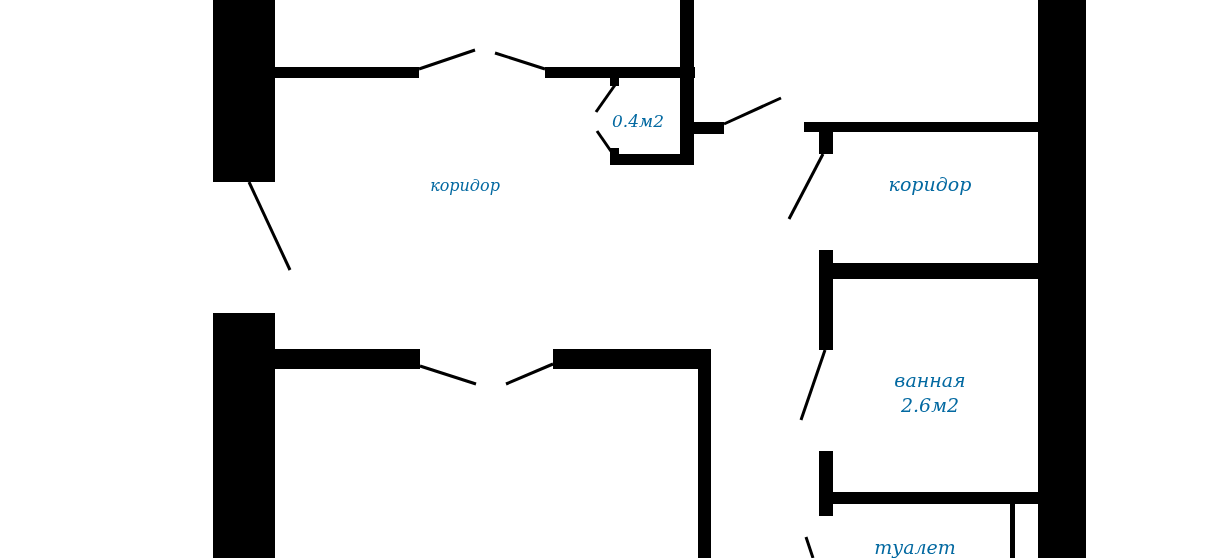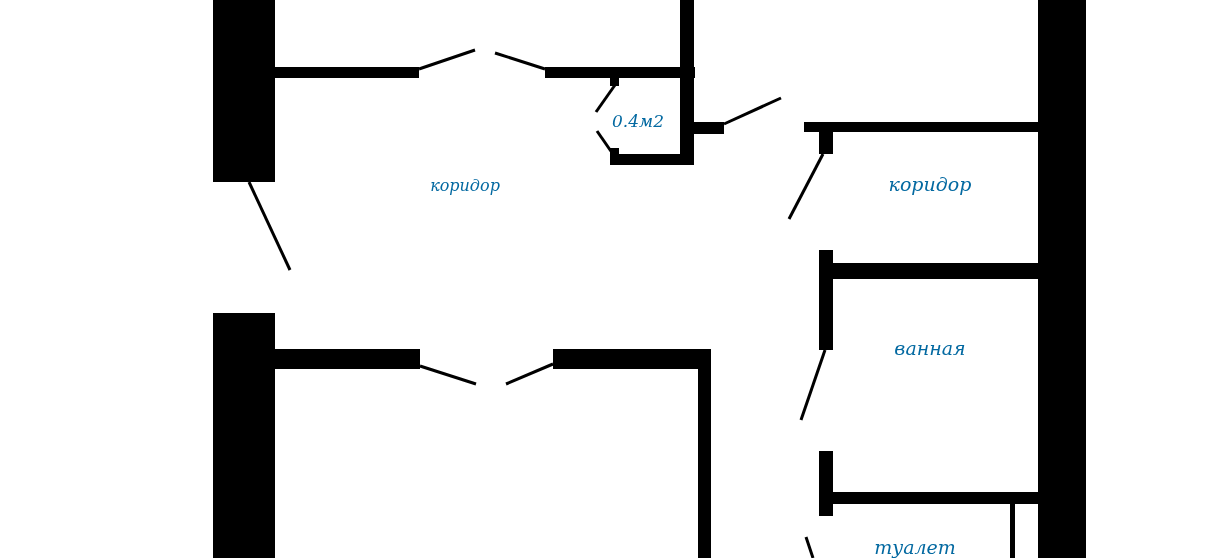--- a/index.html
+++ b/index.html
@@ -14,21 +14,21 @@
     font-weight: normal;
     color: #0369a1;
     text-align: center;
     line-height: 1.3;
     white-space: nowrap;
   }
   .label .name, .label .area { display: block; }
   #lbl-corridor { left: 380px; top: 176px; width: 170px; font-size: 16px; }
   #lbl-closet { left: 596px; top: 110px; width: 84px; font-size: 17px; }
   #lbl-storage { left: 850px; top: 172px; width: 160px; font-size: 19px; }
-  #lbl-bath { left: 850px; top: 336px; width: 160px; font-size: 19px; text-align: center; }
+  #lbl-bath { left: 850px; top: 368px; width: 160px; font-size: 19px; text-align: center; }
   #lbl-toilet { left: 845px; top: 535px; width: 140px; font-size: 19px; }
 </style>
 </head>
 <body>
 
 <div id="floor-plan">
   <svg id="plan" viewBox="0 0 1206 558" xmlns="http://www.w3.org/2000/svg">
 
     <rect class="wall" x="213" y="0" width="62" height="182"></rect>
     <rect class="wall" x="213" y="313" width="62" height="245"></rect>
@@ -78,18 +78,19 @@
   <div class="label" id="lbl-closet">
     <span class="area">0.4м2</span>
   </div>
 
   <div class="label" id="lbl-storage">
     <span class="name">коридор</span>
   </div>
 
   <div class="label" id="lbl-bath">
     <span class="name">ванная</span>
+    <span class="area">2.6м2</span>
   </div>
 
   <div class="label" id="lbl-toilet">
     <span class="name">туалет</span>
   </div>
 </div>
 
 </body></html>

